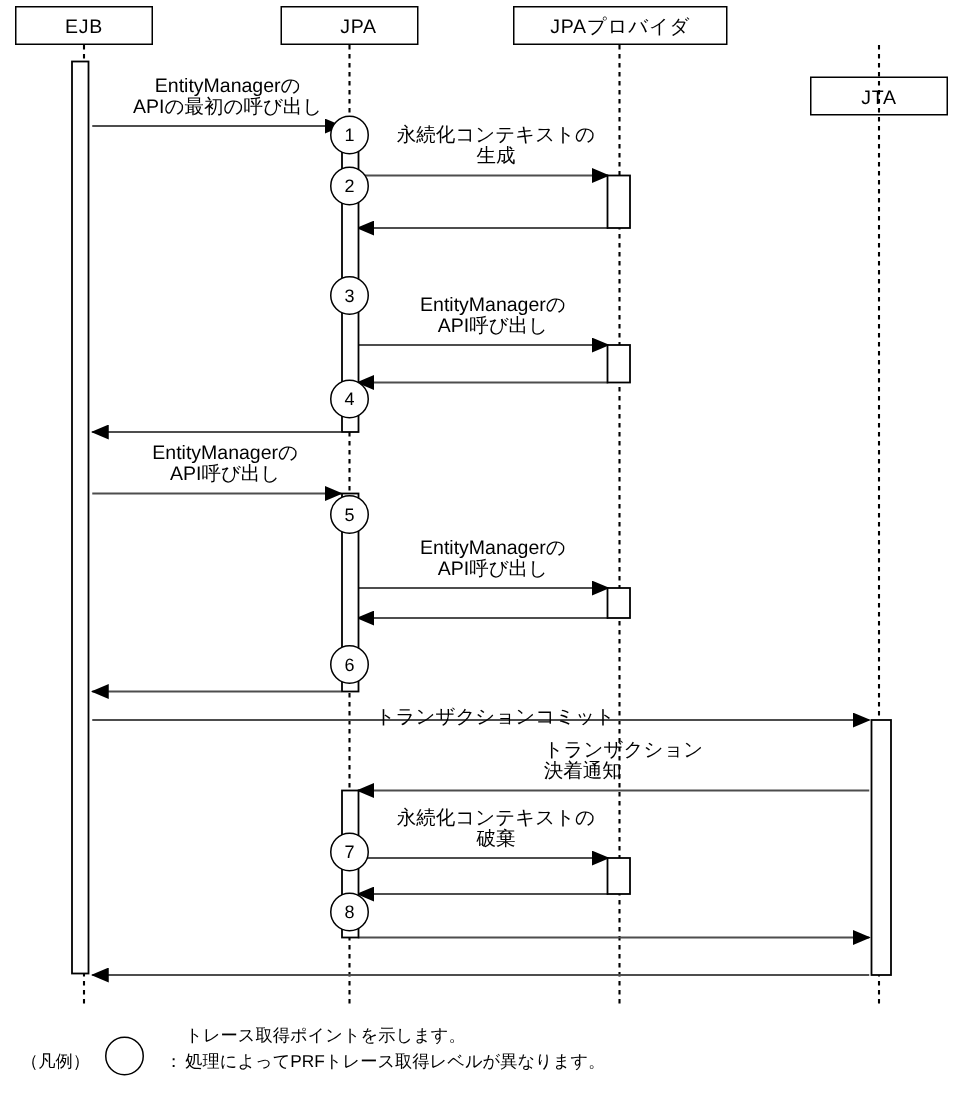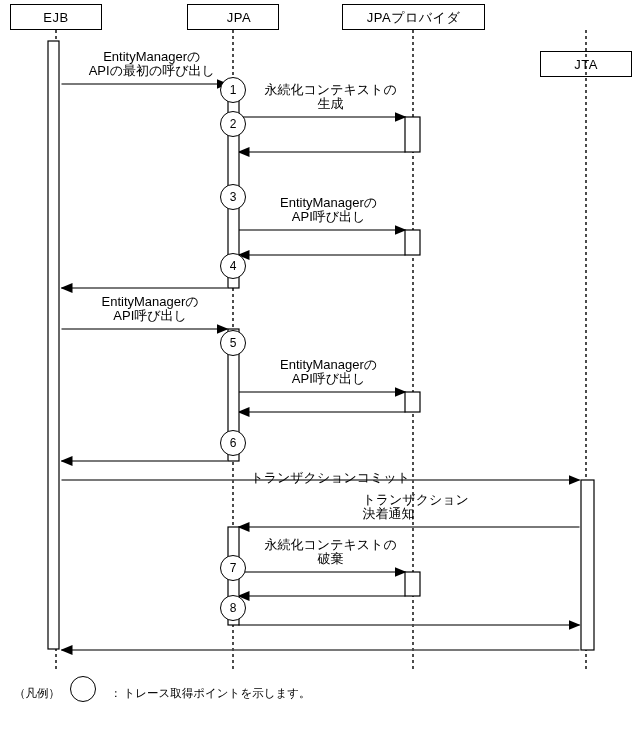--- a/index.html
+++ b/index.html
@@ -183,16 +183,17 @@
       <div class="step-num" style="left: 220px; top: 555px;">7</div>
       <div class="step-num" style="left: 220px; top: 595px;">8</div>
     </div>
 
   <div class="legend-row">
     <div class="legend-title">（凡例）</div>
     <div class="legend-circle"></div>
     <div class="legend-colon">：</div>
     <div>
       <div class="legend-text">トレース取得ポイントを示します。</div>
+      <div class="legend-text" style="padding-top:0">処理によってPRFトレース取得レベルが異なります。</div>
     </div>
   </div>
 
 </div>
 
 </body></html>

